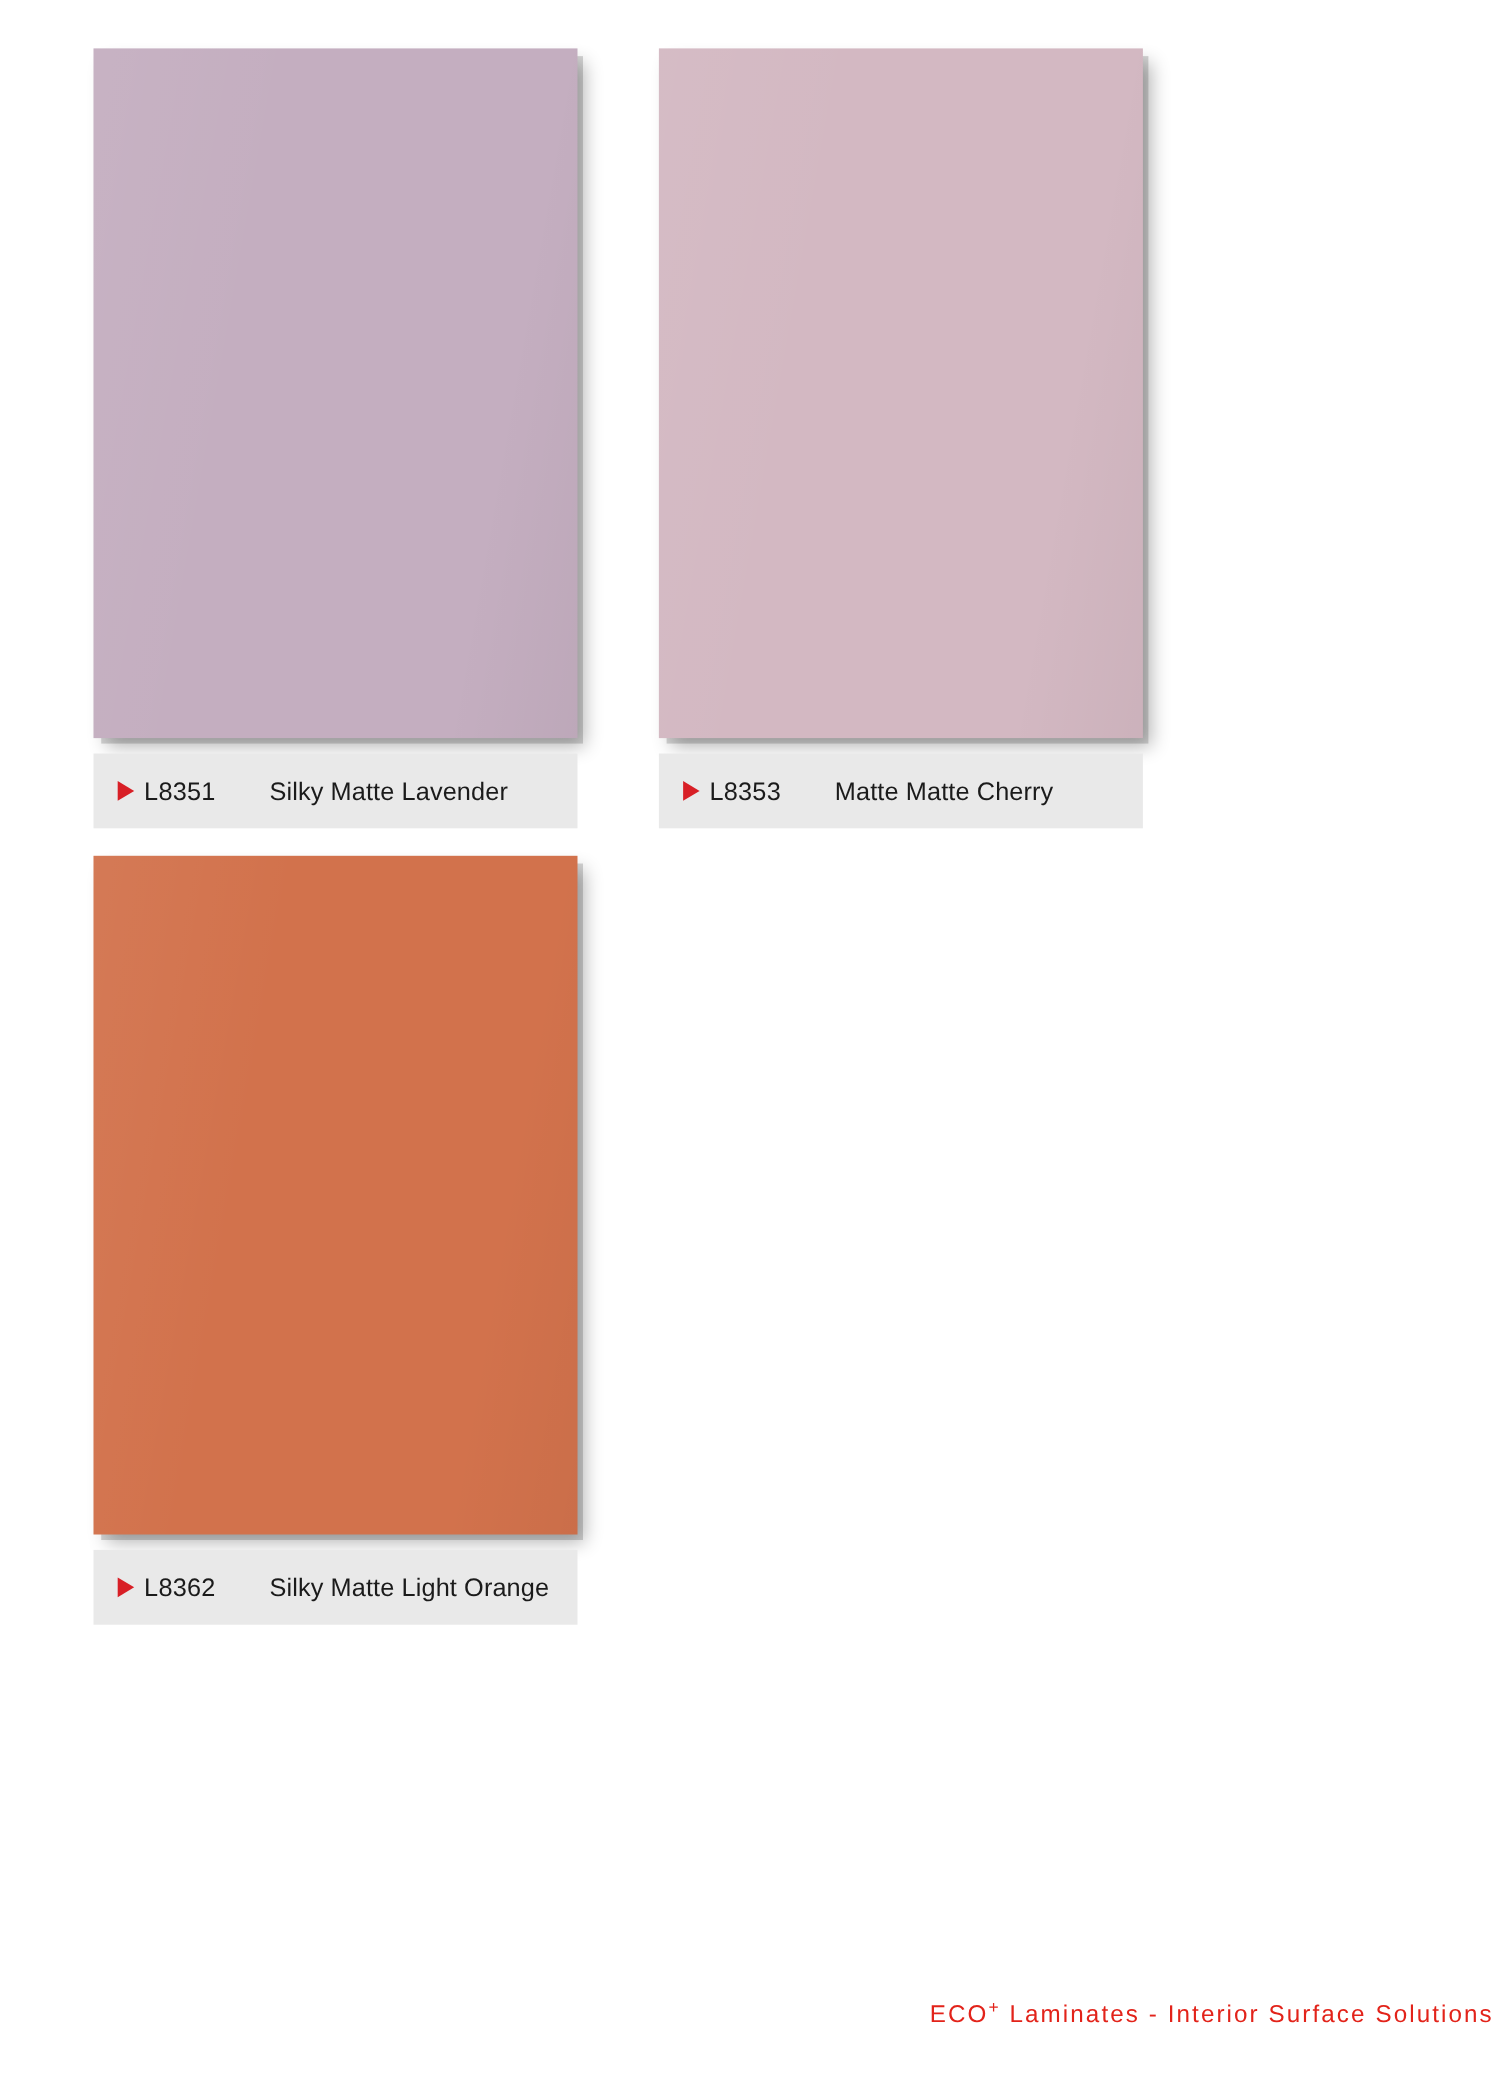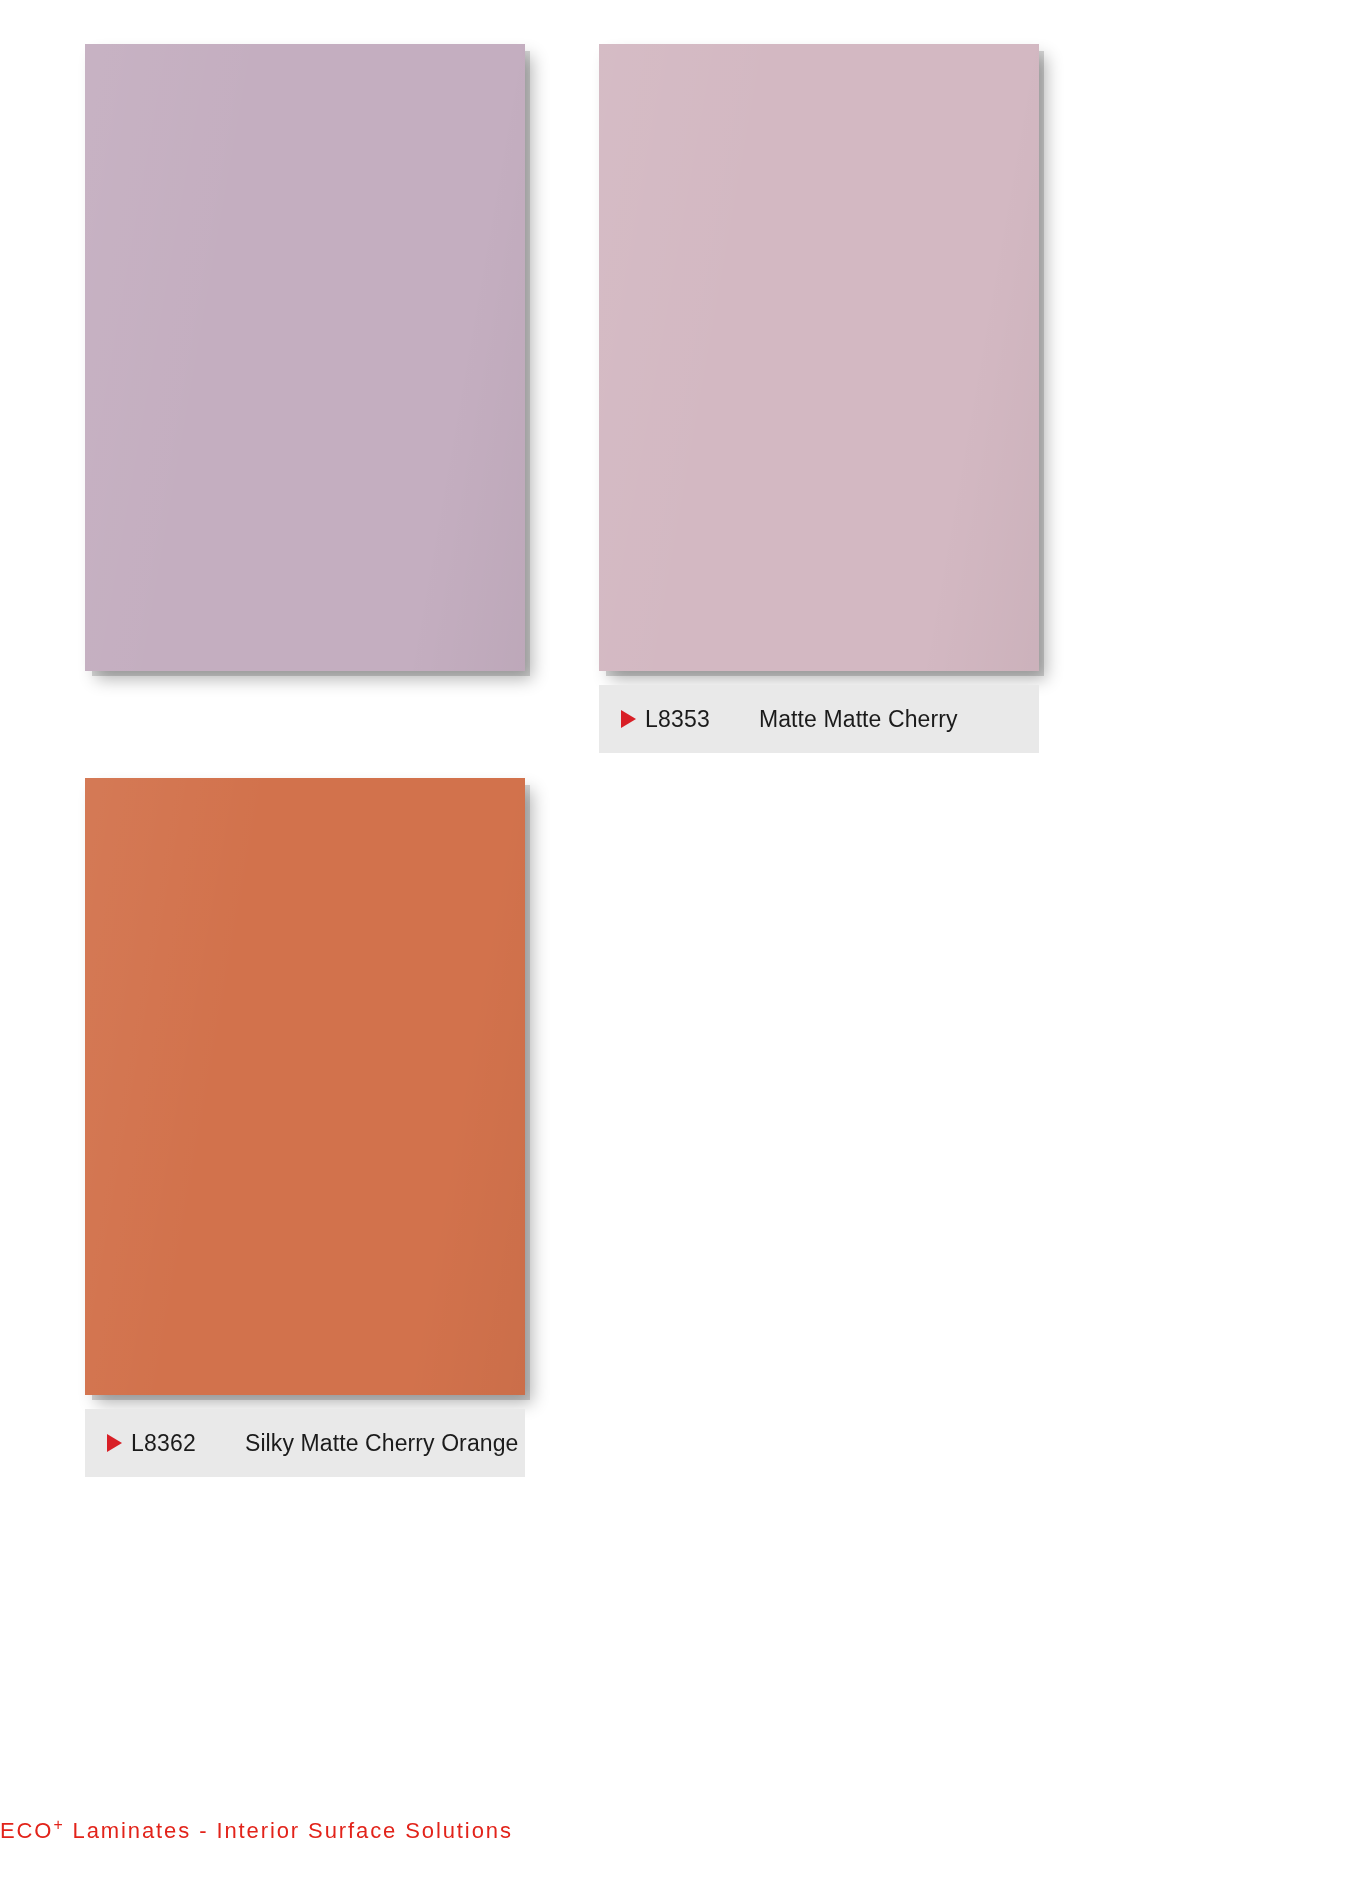--- a/index.html
+++ b/index.html
@@ -103,58 +103,63 @@
     white-space: nowrap;
     margin-left: 49px;
   }
 
   
   .footer {
     position: absolute;
     left: 0;
     right: 0;
     top: 1818px;
-    text-align: left;
+    text-align: right;
     color: #e2231a;
     font-size: 22px;
     letter-spacing: 1.9px;
     white-space: nowrap;
   }
   .footer sup {
     font-size: 0.72em;
     vertical-align: super;
     line-height: 0;
   }
 </style>
 </head>
 <body>
 
 <div class="page">
 
   <div class="grid">
 
     <div class="card tall">
       <div class="chip" style="background:#c4aec0;"></div>
+      <div class="label-bar">
+        <span class="tri"></span>
+        <span class="code">L8351</span>
+        <span class="name">Silky Matte Lavender</span>
+      </div>
     </div>
 
     <div class="card tall">
       <div class="chip" style="background:#d3b8c2;"></div>
       <div class="label-bar">
         <span class="tri"></span>
         <span class="code">L8353</span>
         <span class="name">Matte Matte Cherry</span>
       </div>
     </div>
 
     <div class="card short">
       <div class="chip" style="background:#d2724c;"></div>
       <div class="label-bar">
         <span class="tri"></span>
         <span class="code">L8362</span>
-        <span class="name">Silky Matte Cherry Orange</span>
+        <span class="name">Silky Matte Light Orange</span>
       </div>
     </div>
 
 
   </div>
 
   <div class="footer"><span>ECO</span><sup>+</sup><span> Laminates - Interior Surface Solutions</span></div>
 
 </div>
 

